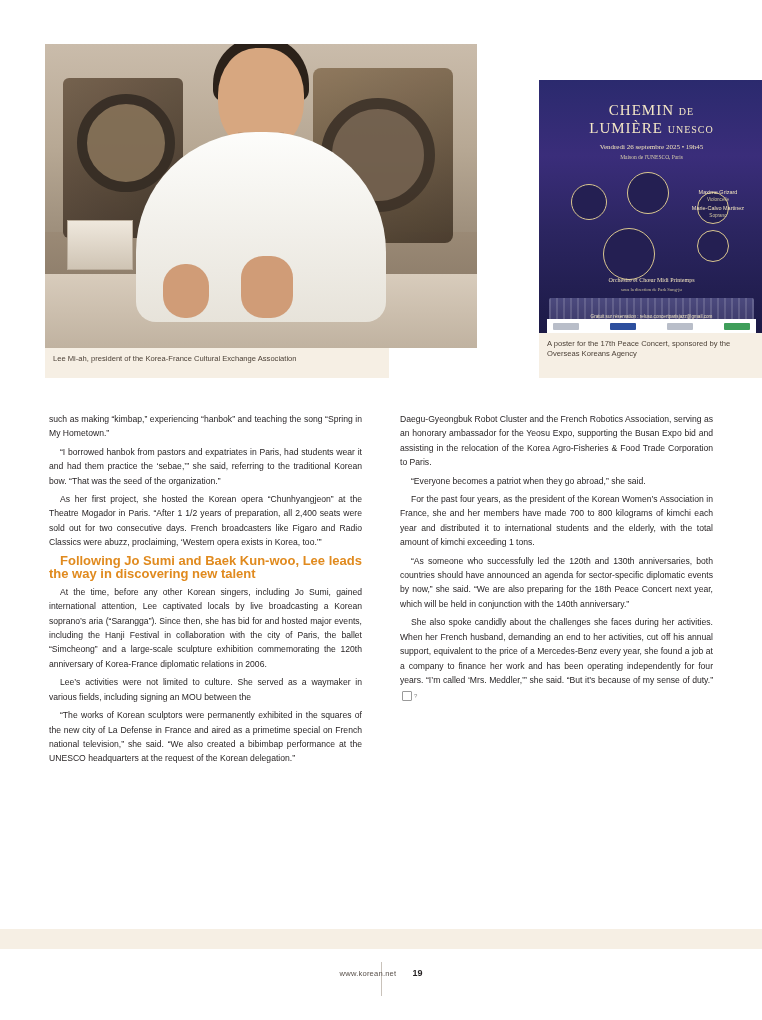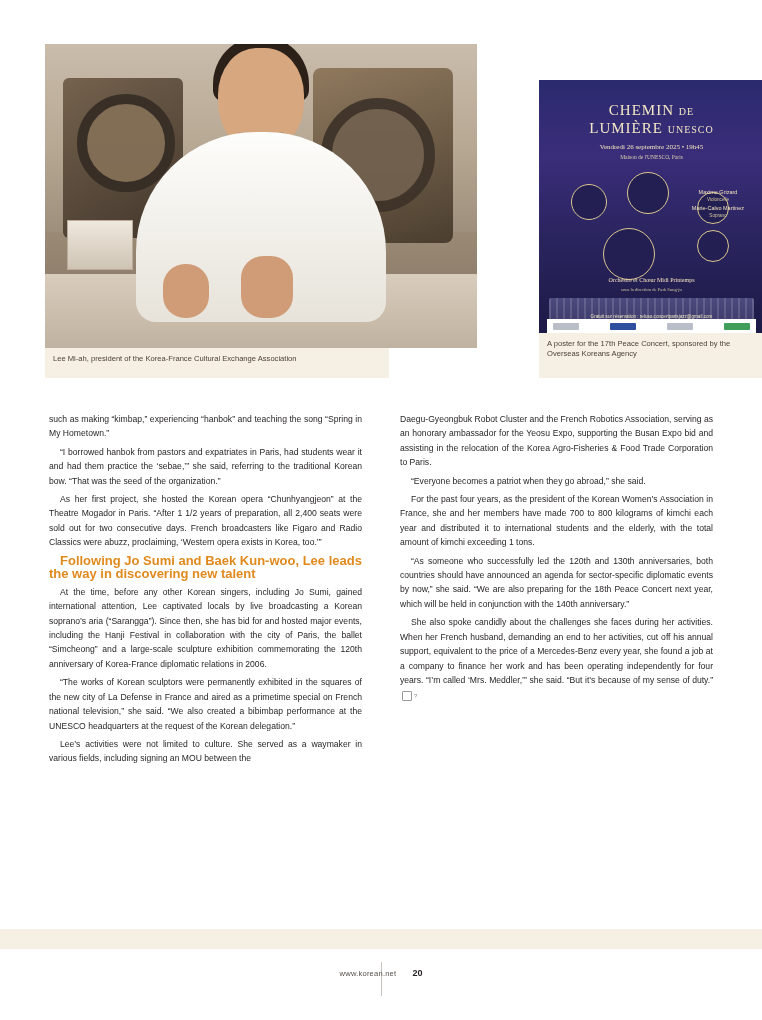--- a/index.html
+++ b/index.html
@@ -442,35 +442,35 @@
   <div class="columns">
 
     <div class="col col-left">
       <p class="noindent">such as making “kimbap,” experiencing “hanbok” and teaching the song “Spring in My Hometown.”</p>
       <p>“I borrowed hanbok from pastors and expatriates in Paris, had students wear it and had them practice the ‘sebae,’” she said, referring to the traditional Korean bow. “That was the seed of the organization.”</p>
       <p>As her first project, she hosted the Korean opera “Chunhyangjeon” at the Theatre Mogador in Paris. “After 1 1/2 years of preparation, all 2,400 seats were sold out for two consecutive days. French broadcasters like Figaro and Radio Classics were abuzz, proclaiming, ‘Western opera exists in Korea, too.’”</p>
 
       <p class="subhead">Following Jo Sumi and Baek Kun-woo, Lee leads the way in discovering new talent</p>
 
       <p>At the time, before any other Korean singers, including Jo Sumi, gained international attention, Lee captivated locals by live broadcasting a Korean soprano’s aria (“Sarangga”). Since then, she has bid for and hosted major events, including the Hanji Festival in collaboration with the city of Paris, the ballet “Simcheong” and a large-scale sculpture exhibition commemorating the 120th anniversary of Korea-France diplomatic relations in 2006.</p>
+      <p>Lee’s activities were not limited to culture. She served as a waymaker in various fields, including signing an MOU between the</p>
       <p>“The works of Korean sculptors were permanently exhibited in the squares of the new city of La Defense in France and aired as a primetime special on French national television,” she said. “We also created a bibimbap performance at the UNESCO headquarters at the request of the Korean delegation.”</p>
-      <p>Lee’s activities were not limited to culture. She served as a waymaker in various fields, including signing an MOU between the</p>
     </div>
 
     <div class="col col-right">
       <p class="noindent">Daegu-Gyeongbuk Robot Cluster and the French Robotics Association, serving as an honorary ambassador for the Yeosu Expo, supporting the Busan Expo bid and assisting in the relocation of the Korea Agro-Fisheries &amp; Food Trade Corporation to Paris.</p>
       <p>“Everyone becomes a patriot when they go abroad,” she said.</p>
       <p>For the past four years, as the president of the Korean Women’s Association in France, she and her members have made 700 to 800 kilograms of kimchi each year and distributed it to international students and the elderly, with the total amount of kimchi exceeding 1 tons.</p>
 
 
       <p>“As someone who successfully led the 120th and 130th anniversaries, both countries should have announced an agenda for sector-specific diplomatic events by now,” she said. “We are also preparing for the 18th Peace Concert next year, which will be held in conjunction with the 140th anniversary.”</p>
       <p><span>She also spoke candidly about the challenges she faces during her activities. When her French husband, demanding an end to her activities, cut off his annual support, equivalent to the price of a Mercedes-Benz every year, she found a job at a company to finance her work and has been operating independently for four years. “I’m called ‘Mrs. Meddler,’” she said. “But it’s because of my sense of duty.”</span><span class="endmark">?</span></p>
     </div>
   </div>
 
   <div class="footer-band"></div>
   <div class="footer-rule"></div>
   <div class="footer">
     <span class="site">www.korean.net</span>
-    <span class="pagenum">20</span>
+    <span class="pagenum">19</span>
   </div>
 
 </div>
 
 </body></html>

